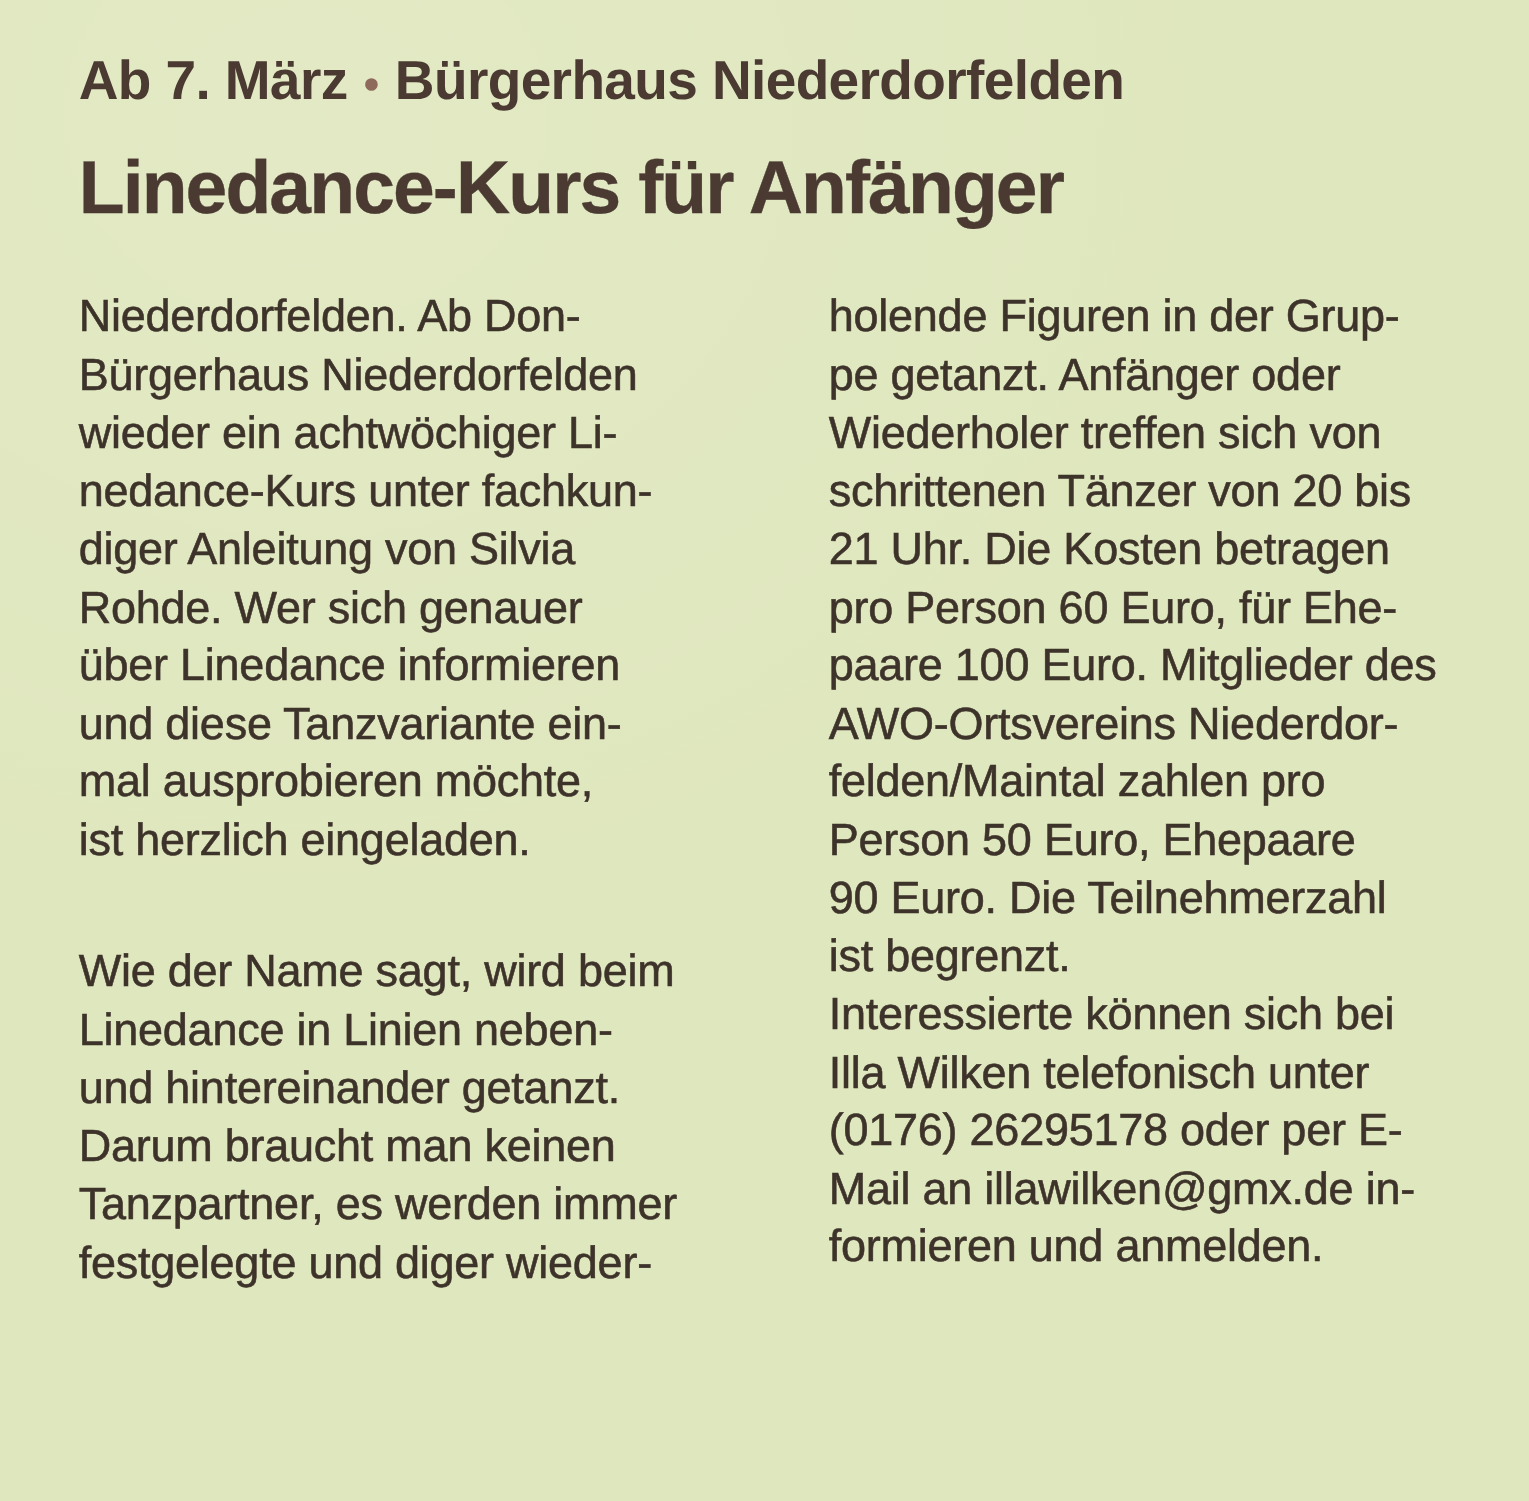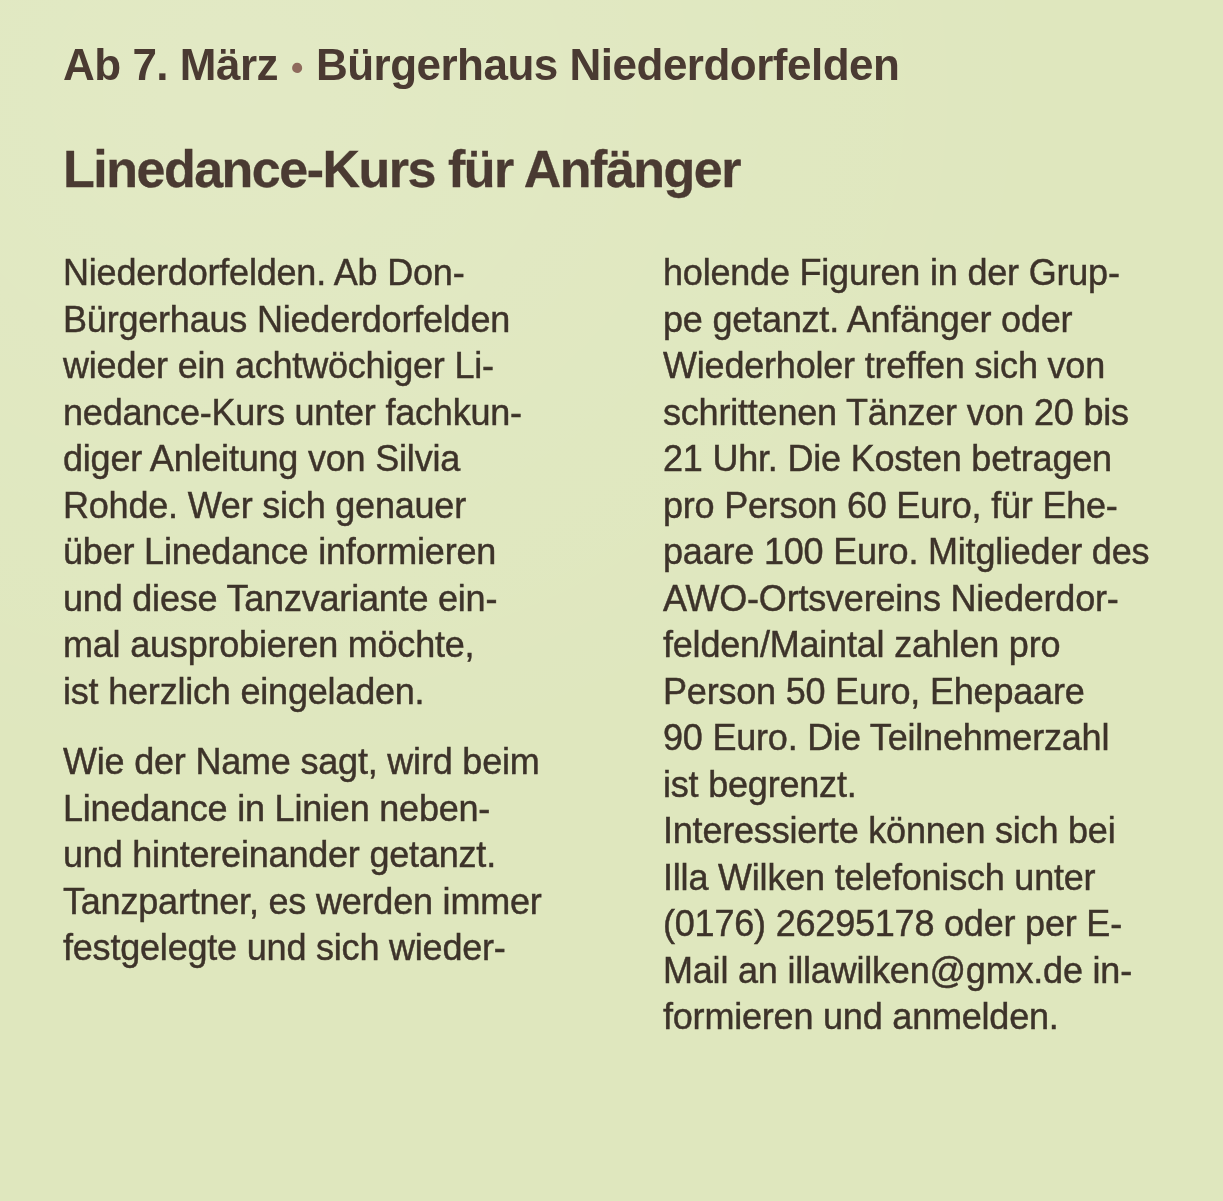--- a/index.html
+++ b/index.html
@@ -35,22 +35,22 @@
     letter-spacing: -0.5px;
     color: var(--headline-text);
     white-space: nowrap;
   }
   .kicker .sep {
     color: var(--bullet);
     padding: 0 13px;
     font-size: 0.8em;
   }
   .headline {
-    margin-top: 25px;
-    font-size: 52px;
+    margin-top: 5px;
+    font-size: 60px;
     line-height: 95px;
     font-weight: 700;
     letter-spacing: -1.5px;
     color: var(--headline-text);
     -webkit-text-stroke: 0.3px var(--headline-text);
   }
   .headline .headline-line { white-space: nowrap; }
   .columns {
     display: flex;
     gap: 76px;
@@ -58,21 +58,21 @@
   }
   .col {
     font-size: 36px;
     line-height: 46.5px;
     font-weight: 400;
     letter-spacing: -0.2px;
     -webkit-text-stroke: 0.45px var(--text);
   }
   .col-left  { width: 524px; flex: 0 0 auto; }
   .col-right { flex: 1 1 auto; }
-  .para + .para { margin-top: 24px; }
+  .para + .para { margin-top: 59px; }
   .text-line { white-space: nowrap; }
 </style>
 </head>
 <body>
 
 <div class="page">
 
   <div class="kicker">
     <span>Ab 7. März</span><span class="sep">•</span><span>Bürgerhaus Niederdorfelden</span>
   </div>
@@ -93,22 +93,23 @@
           <div class="text-line">Rohde. Wer sich genauer</div>
           <div class="text-line">über Linedance informieren</div>
           <div class="text-line">und diese Tanzvariante ein-</div>
           <div class="text-line">mal ausprobieren möchte,</div>
           <div class="text-line">ist herzlich eingeladen.</div>
         </div>
       <div class="para">
           <div class="text-line">Wie der Name sagt, wird beim</div>
           <div class="text-line">Linedance in Linien neben-</div>
           <div class="text-line">und hintereinander getanzt.</div>
+          <div class="text-line">Darum braucht man keinen</div>
           <div class="text-line">Tanzpartner, es werden immer</div>
-          <div class="text-line">festgelegte und sich wieder-</div>
+          <div class="text-line">festgelegte und diger wieder-</div>
         </div>
     </div>
 
     <div class="col col-right">
       <div class="para">
           <div class="text-line">holende Figuren in der Grup-</div>
           <div class="text-line">pe getanzt. Anfänger oder</div>
           <div class="text-line">Wiederholer treffen sich von</div>
           <div class="text-line">schrittenen Tänzer von 20 bis</div>
           <div class="text-line">21 Uhr. Die Kosten betragen</div>

